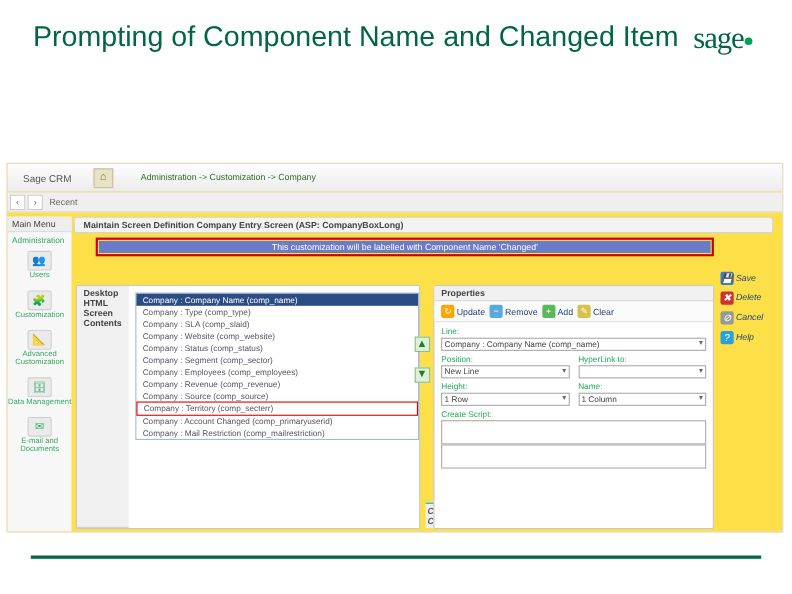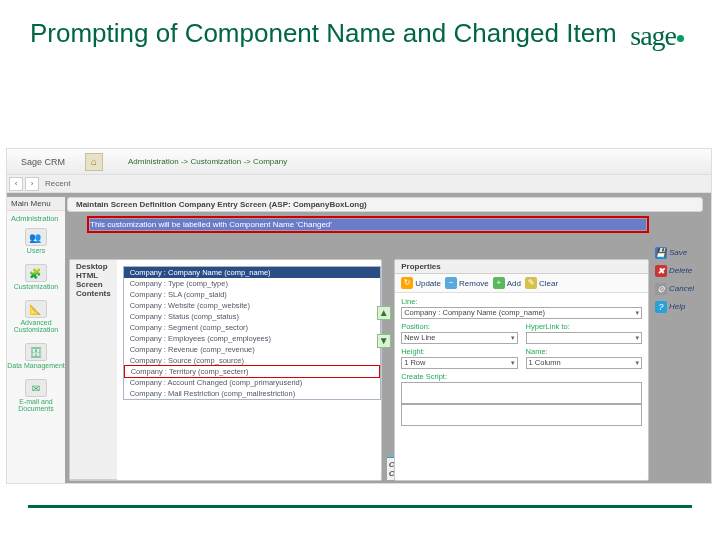--- a/index.html
+++ b/index.html
@@ -1,31 +1,31 @@
 <!DOCTYPE html>
 <html><head>
 <meta charset="utf-8">
 <style>
   * { box-sizing: border-box; margin: 0; padding: 0; }
   body { font-family: Arial, sans-serif; background: #fff; width: 720px; height: 540px; overflow: hidden; position: relative; }
   .slide-title { color: #006644; font-size: 26px; font-weight: normal; padding: 18px 0 0 30px; line-height: 1.2; }
   .logo { position: absolute; top: 20px; right: 36px; }
   .logo-text { font-family: Georgia, serif; font-size: 28px; color: #006644; font-weight: normal; letter-spacing: -1px; }
   .logo-dot { display:inline-block; width:7px; height:7px; background:#00a060; border-radius:50%; vertical-align: middle; margin-left:1px; position:relative; top:-2px;}
-  .app { position: absolute; top: 148px; left: 6px; width: 706px; height: 336px; background: #a3a3a3; font-size: 8px; color: #333; border: 1px solid #ddd; }
+  .app { position: absolute; top: 148px; left: 6px; width: 706px; height: 336px; background: #fde047; font-size: 8px; color: #333; border: 1px solid #ddd; }
   .app-header { display:flex; align-items:center; height: 26px; background: linear-gradient(#fdfdfd,#ececec); border-bottom:1px solid #ddd; }
   .app-brand { padding: 0 14px; color:#555; font-size:9px; }
   .app-icon { width:18px; height:18px; background:#e8e2c8; border:1px solid #c9bf99; margin-left:6px; display:flex; align-items:center; justify-content:center; color:#8a7a00; font-size:10px;}
   .breadcrumb { margin-left: 25px; color:#2d6a2d; font-size:8px; }
   .recent-bar { display:flex; align-items:center; height:18px; background:#efefef; border-bottom:1px solid #ddd; }
   .arrow-btn { width:14px; height:14px; background:#fff; border:1px solid #ccc; text-align:center; line-height:12px; margin-left:2px; color:#666;}
   .recent-lbl { margin-left:6px; color:#666; }
   .page-bar { background:#f3f3f3; border:1px solid #d4d4d4; border-radius:3px; margin:4px 8px 4px 60px; padding:2px 8px; font-weight:bold; color:#444; font-size:8px;}
   .notice { margin: 2px 62px 6px 80px; border:2px solid #c00; padding:1px; }
-  .notice-inner { background:#6a7cc9; color:#fff; padding:1px 0; font-size:8px;}
+  .notice-inner { background:#6a7cc9; color:#fff; text-align:center; padding:1px 0; font-size:8px;}
   .sidebar { position:absolute; top:48px; left:0; width:58px; bottom:0; background:#f7f7f7; }
   .side-tab { background:#eee; color:#444; font-size:8px; padding:2px 0 2px 4px; border-bottom:1px solid #ddd;}
   .side-group { color:#3a6; font-size:7.5px; padding:3px 0 1px 4px; }
   .side-item { text-align:center; padding:4px 0 6px 0; font-size:7px; color:#3a6; }
   .side-item .ic { width:22px; height:18px; margin:0 auto 1px auto; background:#eaeaea; border:1px solid #cfcfcf; border-radius:2px; display:flex; align-items:center; justify-content:center; font-size:10px; }
   .right-actions { position:absolute; top:96px; right:4px; width:52px; }
   .ract { font-size:8px; color:#247; padding:2px 0 4px 0;font-style:italic; }
   .ract .ric { display:inline-block; width:12px; height:12px; vertical-align:middle; margin-right:2px; border-radius:2px; text-align:center; line-height:12px; font-size:9px; color:#fff; }
   .ric-save{background:#3a7bd5;} .ric-del{background:#c33;} .ric-can{background:#999;} .ric-help{background:#2aa0d8;}
   .content { position:absolute; top:110px; left:62px; right:62px; bottom:2px; display:flex; gap:12px; }

